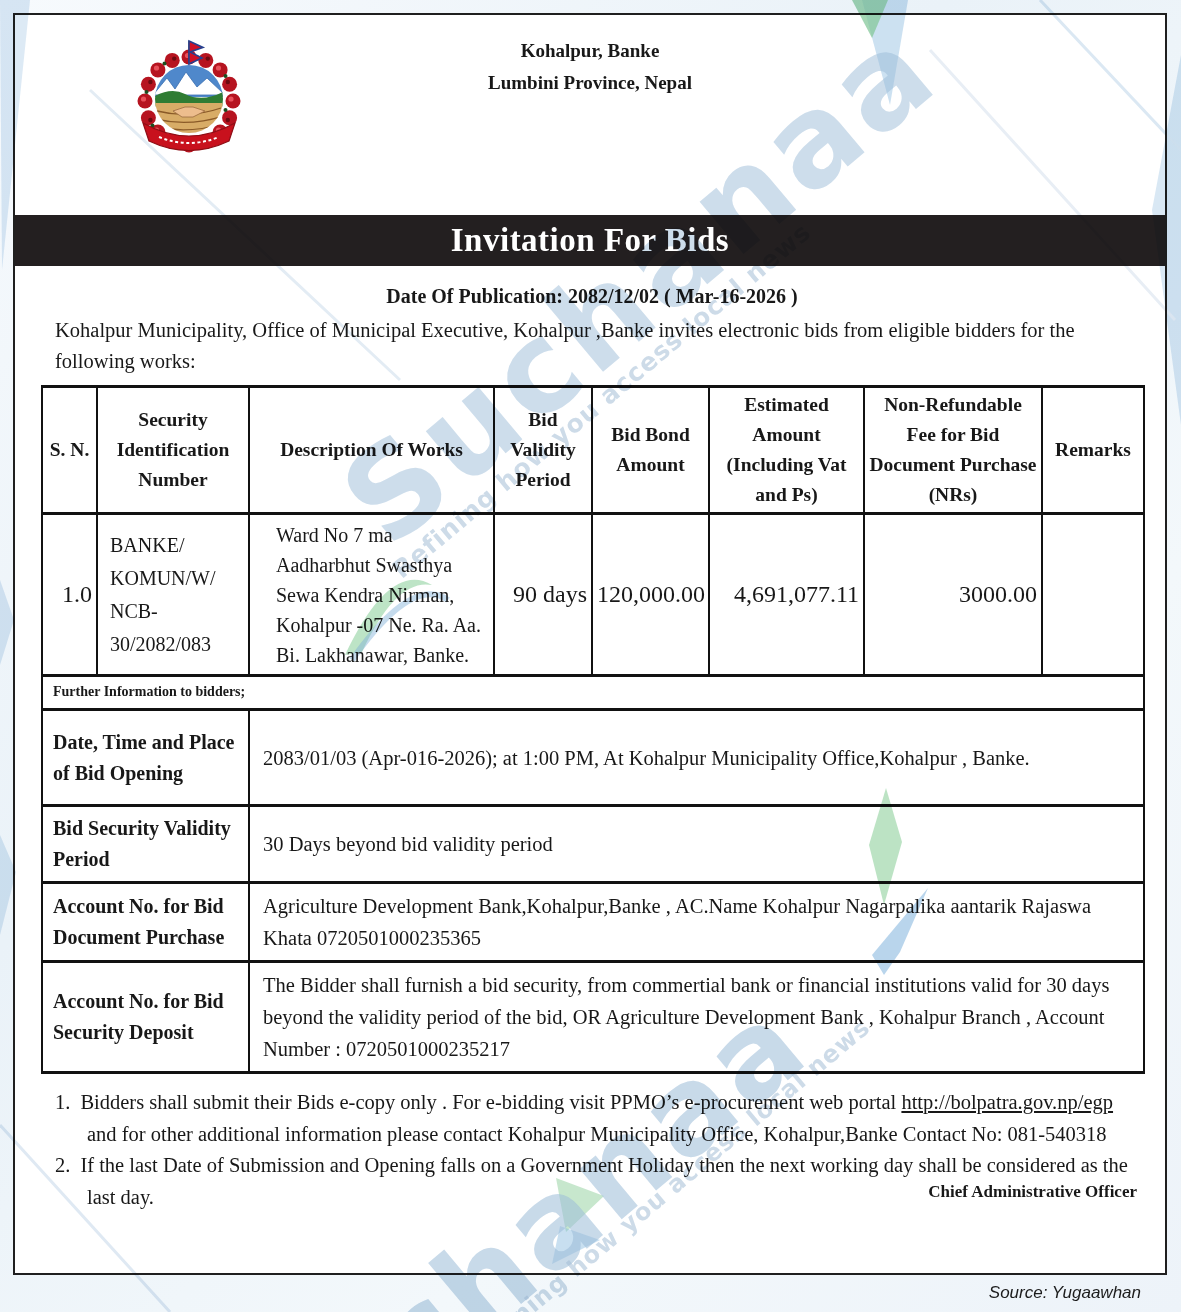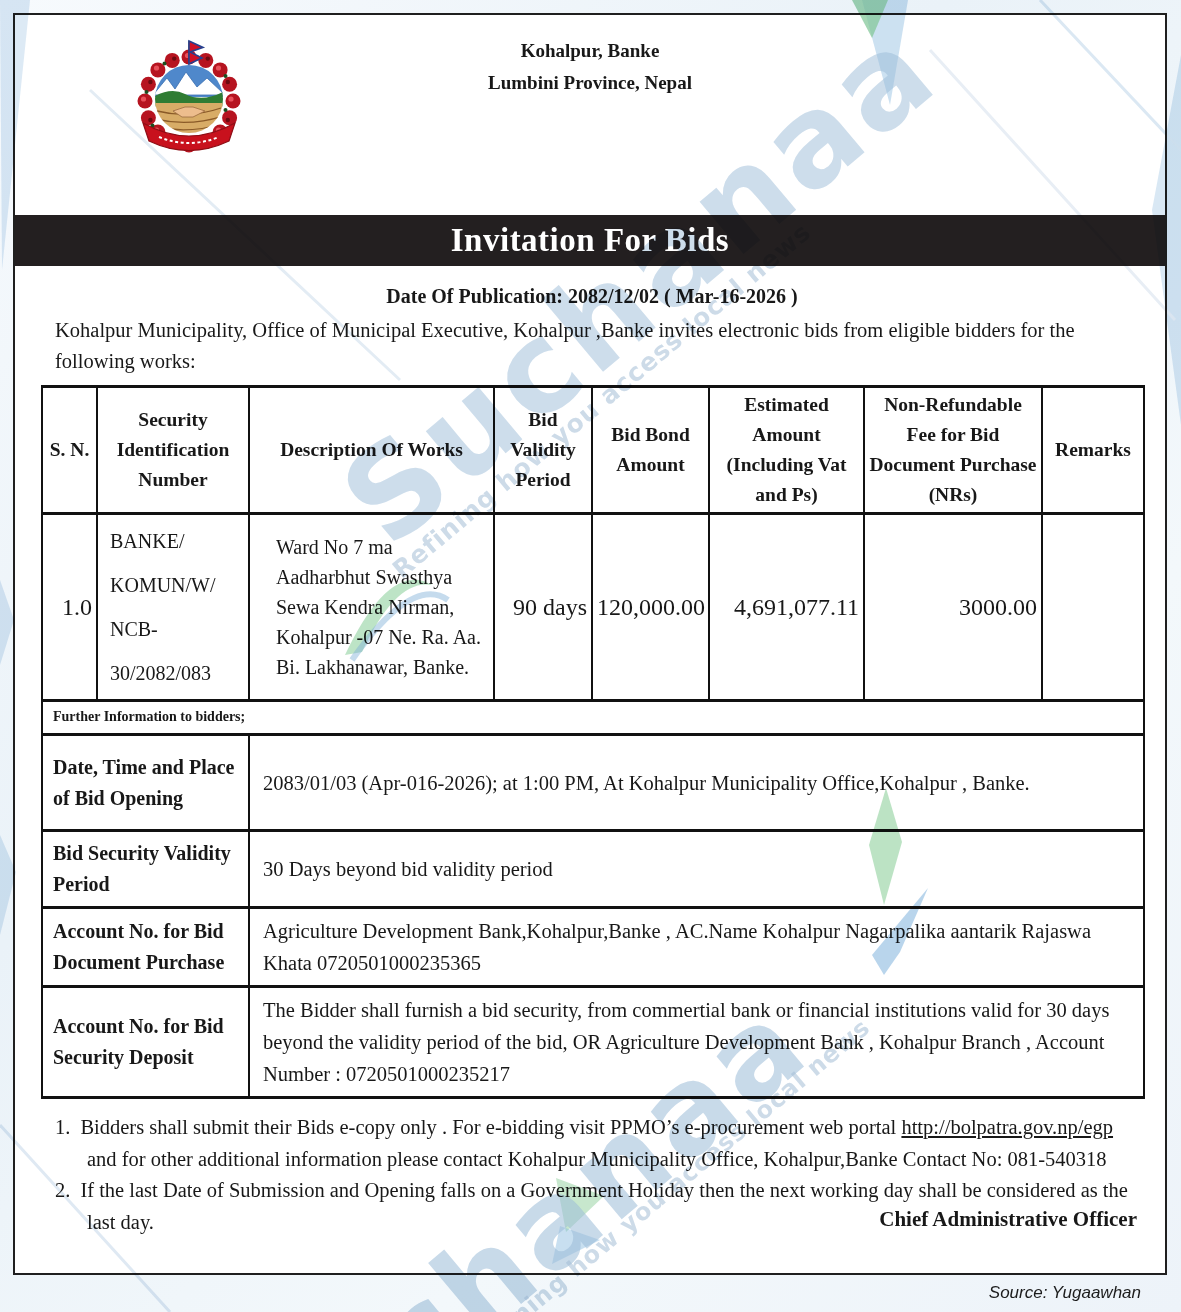--- a/index.html
+++ b/index.html
@@ -48,38 +48,38 @@
   table.main-table th, table.main-table td {
     border:2px solid #111;
     border-top-width:3px; border-bottom-width:3px;
     vertical-align:middle;
     overflow:hidden;
   }
   tr.r-head { height:124px; }
   tr.r-data { height:162px; }
   th { font-size:19.5px; font-weight:bold; line-height:30px; text-align:center; padding:2px 4px; }
   td.cell-center { font-size:24px; text-align:right; padding:2px 4px; }
-  td.cell-contract { font-size:20px; line-height:44px; padding:4px 4px 4px 12px; white-space:pre-line; }
+  td.cell-contract { font-size:20px; line-height:33px; padding:4px 4px 4px 12px; white-space:pre-line; }
   td.cell-desc     { font-size:20px; line-height:30px; padding:4px 2px 4px 26px; white-space:pre-line; }
 
   td.fi-title { font-size:14px; font-weight:bold; padding:2px 8px 4px 10px; height:34px; }
   td.fi-label { font-size:20px; font-weight:bold; line-height:31px; padding:6px 6px 6px 10px; }
   td.fi-value { font-size:20.5px; line-height:32px; padding:6px 10px 6px 13px; }
   tr.fi-r1 { height:68px; }
   tr.fi-r2 { height:96px; }
   tr.fi-r3 { height:68px; }
   tr.fi-r4 { height:78px; }
   tr.fi-r5 { height:100px; }
 
   
   .notes { margin-top:13px; font-size:20.5px; line-height:31.5px; }
   .note  { padding-left:46px; text-indent:-32px; }
   .note-num { padding-right:10px; }
   .note a { color:inherit; text-decoration:underline; }
-  .signature { text-align:right; font-weight:bold; font-size:21px; margin-top:-31px; padding-right:6px; }
+  .signature { text-align:right; font-weight:bold; font-size:17px; margin-top:-31px; padding-right:6px; }
 
   .source-credit {
     position:absolute; right:40px; top:1283px; z-index:4;
     font-family:"Liberation Sans", sans-serif; font-style:italic;
     font-size:17px; color:#1c1c1c;
   }
 
   
   .wm { position:absolute; inset:0; z-index:3; pointer-events:none; mix-blend-mode:multiply; }
   .wm-text {

